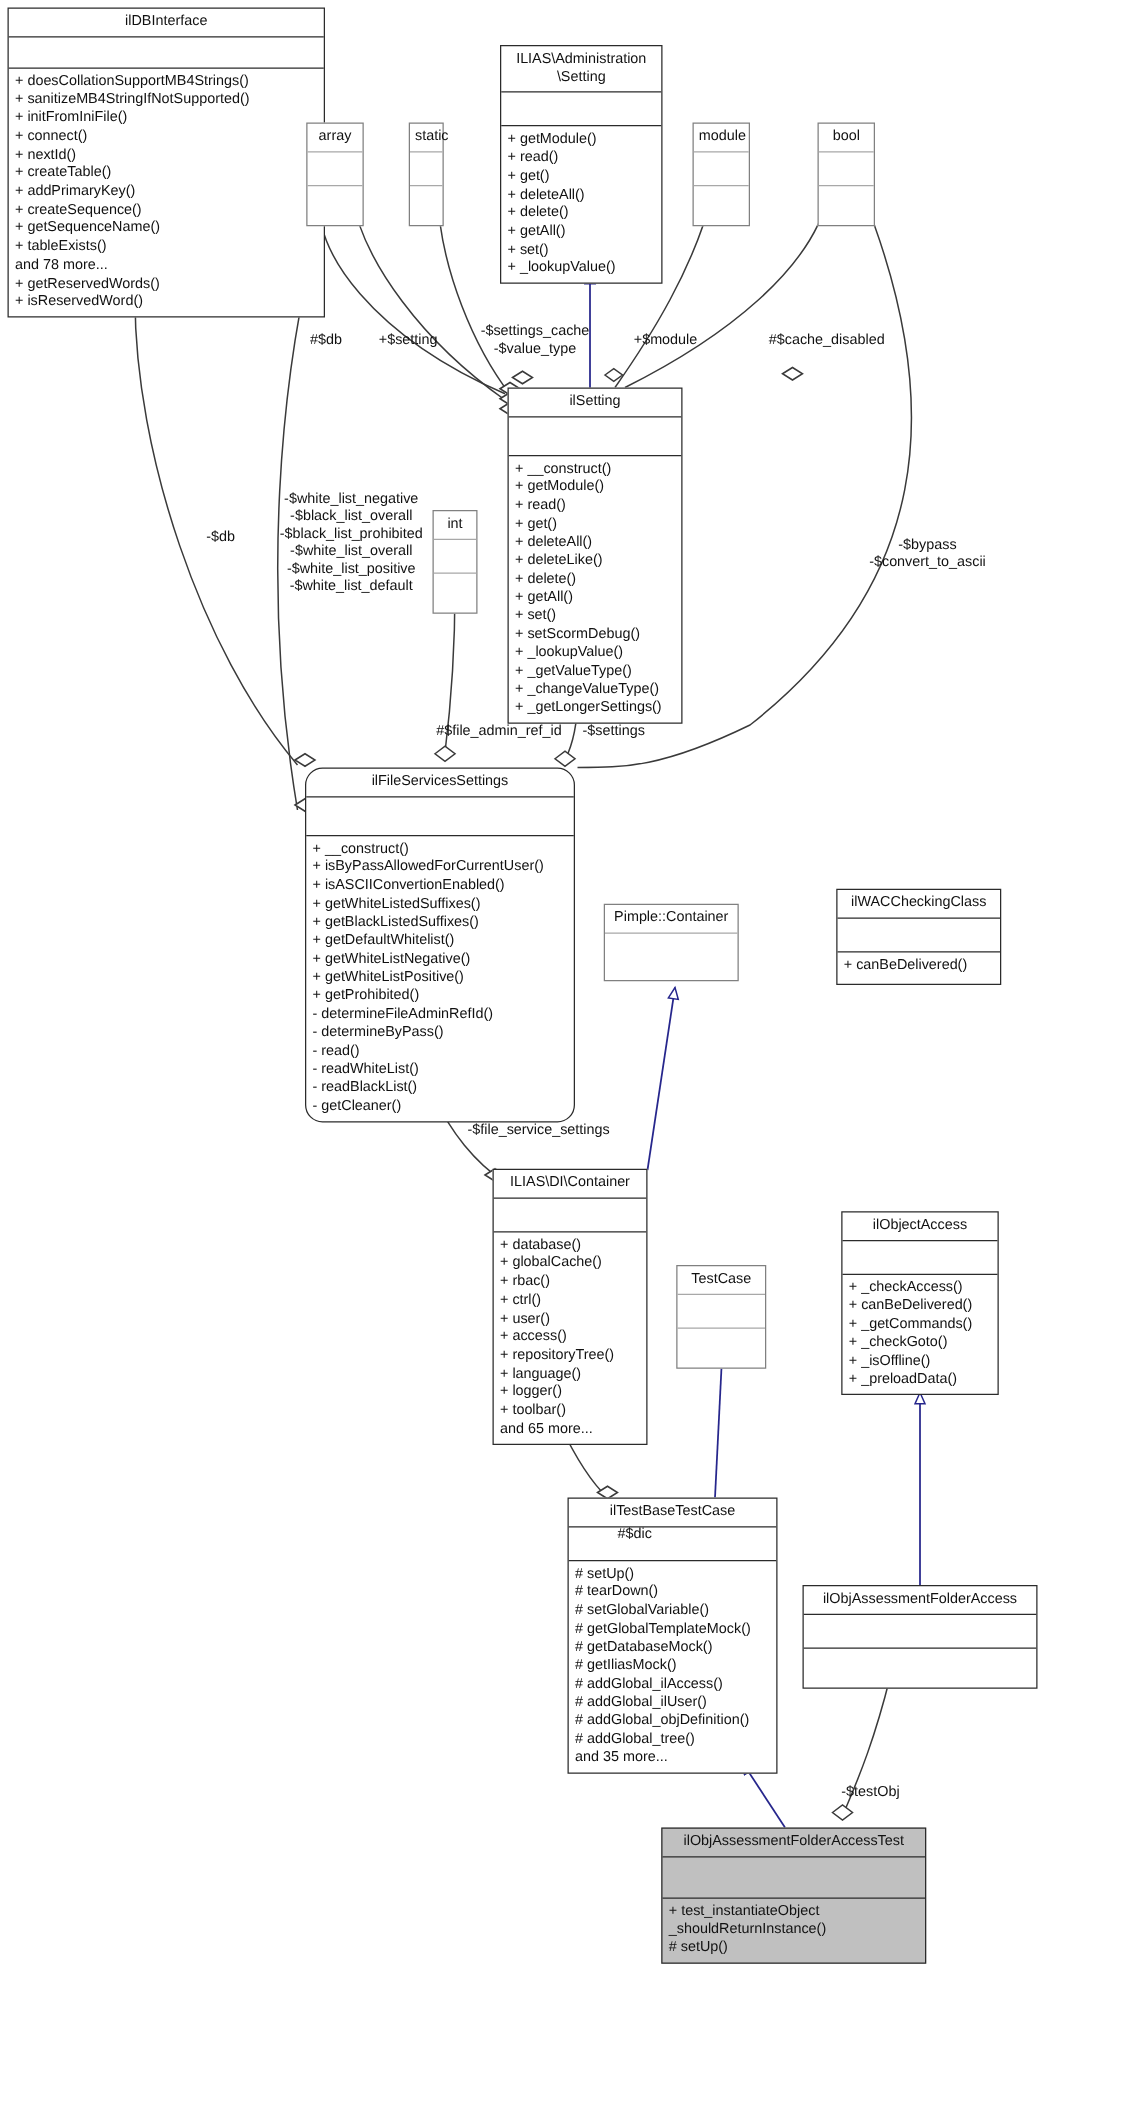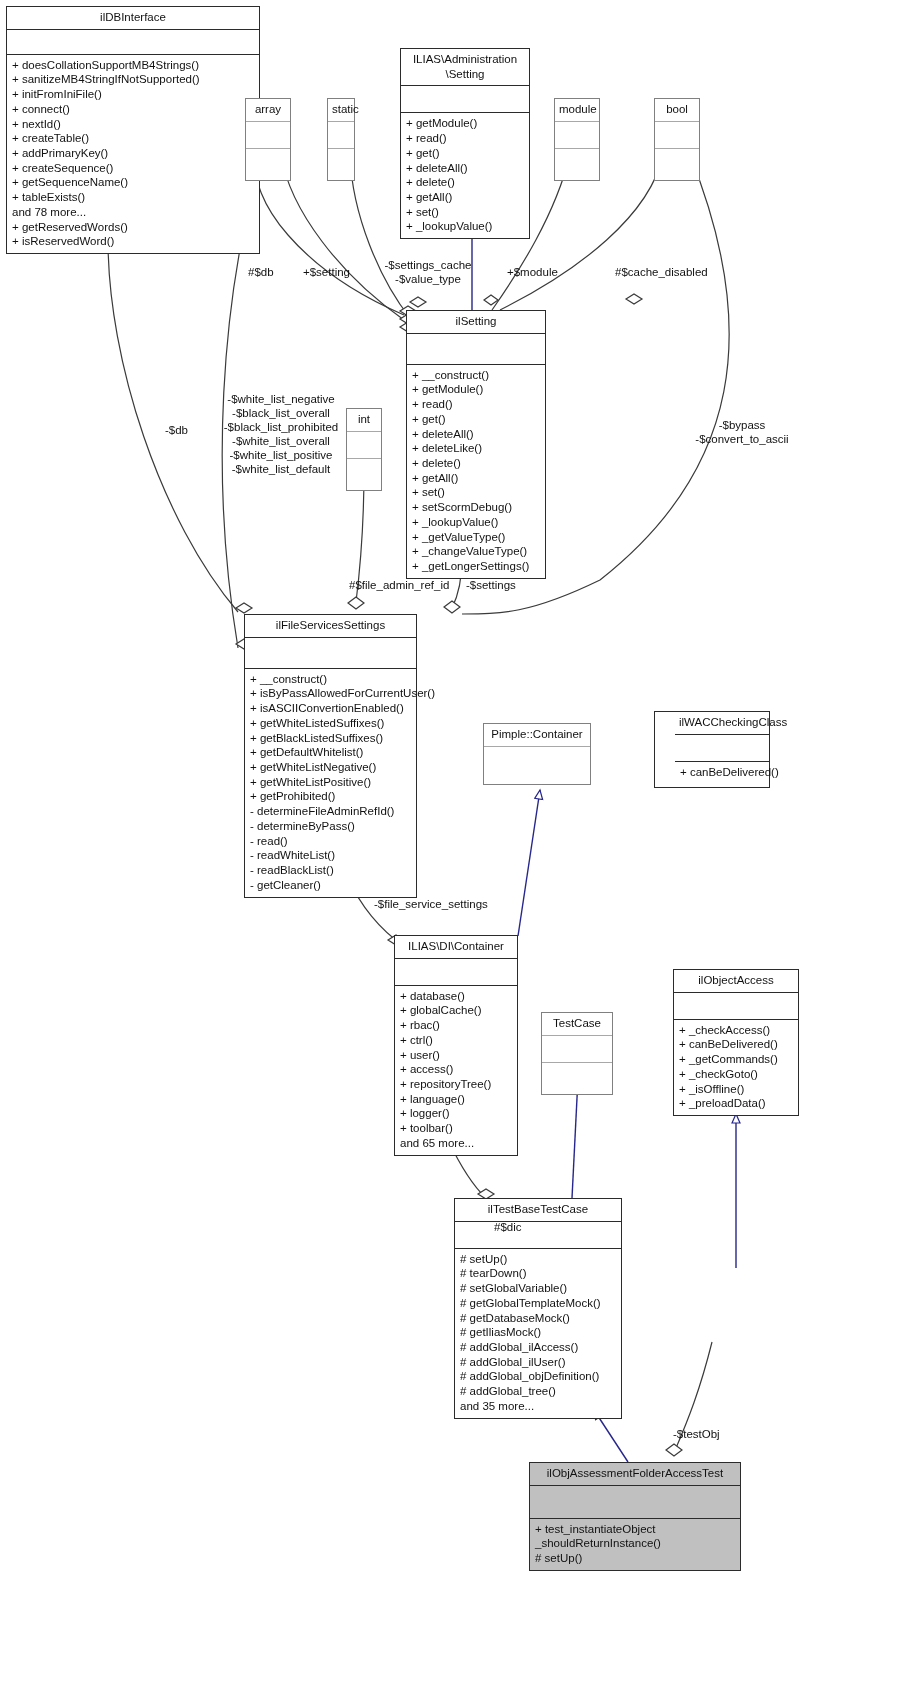--- a/index.html
+++ b/index.html
@@ -165,21 +165,21 @@
     <div class="attrs" style="min-height:22px;"></div>
     <div class="ops" style="min-height:24px;"></div>
   </div>
 
   <div class="umlbox grey" style="left:327px; top:86px; width:28px;">
     <div class="title">static</div>
     <div class="attrs" style="min-height:22px;"></div>
     <div class="ops" style="min-height:24px;"></div>
   </div>
 
-  <div class="umlbox" style="left:400px; top:48px; width:130px;">
+  <div class="umlbox" style="left:400px; top:36px; width:130px;">
     <div class="title">ILIAS\Administration
 \Setting</div>
     <div class="attrs" style="min-height:22px;"></div>
     <div class="ops">
       <div>+ getModule()</div>
       <div>+ read()</div>
       <div>+ get()</div>
       <div>+ deleteAll()</div>
       <div>+ delete()</div>
       <div>+ getAll()</div>
@@ -220,21 +220,21 @@
       <div>+ getAll()</div>
       <div>+ set()</div>
       <div>+ setScormDebug()</div>
       <div>+ _lookupValue()</div>
       <div>+ _getValueType()</div>
       <div>+ _changeValueType()</div>
       <div>+ _getLongerSettings()</div>
     </div>
   </div>
 
-  <div class="umlbox" style="left:244px; top:614px; width:173px;">
+  <div class="umlbox" style="left:244px; top:614px; width:216px;border-radius:14px;">
     <div class="title">ilFileServicesSettings</div>
     <div class="attrs" style="min-height:26px;"></div>
     <div class="ops">
       <div>+ __construct()</div>
       <div>+ isByPassAllowedForCurrentUser()</div>
       <div>+ isASCIIConvertionEnabled()</div>
       <div>+ getWhiteListedSuffixes()</div>
       <div>+ getBlackListedSuffixes()</div>
       <div>+ getDefaultWhitelist()</div>
       <div>+ getWhiteListNegative()</div>
@@ -248,21 +248,21 @@
       <div>- getCleaner()</div>
     </div>
   </div>
 
   <div class="umlbox grey" style="left:483px; top:711px; width:108px;">
     <div class="title">Pimple::Container</div>
     <div class="attrs" style="min-height:22px; border-bottom:none;"></div>
     <div class="ops" style="min-height:4px;"></div>
   </div>
 
-  <div class="umlbox" style="left:654px; top:711px; width:116px;padding-left:20px;">
+  <div class="umlbox" style="left:669px; top:711px; width:132px;">
     <div class="title">ilWACCheckingClass</div>
     <div class="attrs" style="min-height:22px;"></div>
     <div class="ops">
       <div>+ canBeDelivered()</div>
     </div>
   </div>
 
   <div class="umlbox" style="left:394px; top:935px; width:124px;">
     <div class="title">ILIAS\DI\Container</div>
     <div class="attrs" style="min-height:22px;"></div>
@@ -311,20 +311,25 @@
       <div># getDatabaseMock()</div>
       <div># getIliasMock()</div>
       <div># addGlobal_ilAccess()</div>
       <div># addGlobal_ilUser()</div>
       <div># addGlobal_objDefinition()</div>
       <div># addGlobal_tree()</div>
       <div>and 35 more...</div>
     </div>
   </div>
 
+  <div class="umlbox" style="left:642px; top:1268px; width:188px;">
+    <div class="title">ilObjAssessmentFolderAccess</div>
+    <div class="attrs" style="min-height:22px;"></div>
+    <div class="ops" style="min-height:24px;"></div>
+  </div>
 
   <div class="umlbox filled" style="left:529px; top:1462px; width:212px;">
     <div class="title">ilObjAssessmentFolderAccessTest</div>
     <div class="attrs" style="min-height:28px;"></div>
     <div class="ops">
       <div>+ test_instantiateObject</div>
       <div>_shouldReturnInstance()</div>
       <div># setUp()</div>
     </div>
   </div>
@@ -342,21 +347,21 @@
 
   <div class="edgelabel" style="left:165px; top:423px;">-$db</div>
 
   <div class="edgelabel center" style="left:213px; top:392px; width:136px;">-$white_list_negative
 -$black_list_overall
 -$black_list_prohibited
 -$white_list_overall
 -$white_list_positive
 -$white_list_default</div>
 
-  <div class="edgelabel center" style="left:676px; top:418px; width:132px;">-$bypass
+  <div class="edgelabel center" style="left:676px; top:429px; width:132px;">-$bypass
 -$convert_to_ascii</div>
 
   <div class="edgelabel" style="left:349px; top:578px;">#$file_admin_ref_id</div>
 
   <div class="edgelabel" style="left:466px; top:578px;">-$settings</div>
 
   <div class="edgelabel" style="left:374px; top:897px;">-$file_service_settings</div>
 
   <div class="edgelabel" style="left:494px; top:1220px;">#$dic</div>
 

